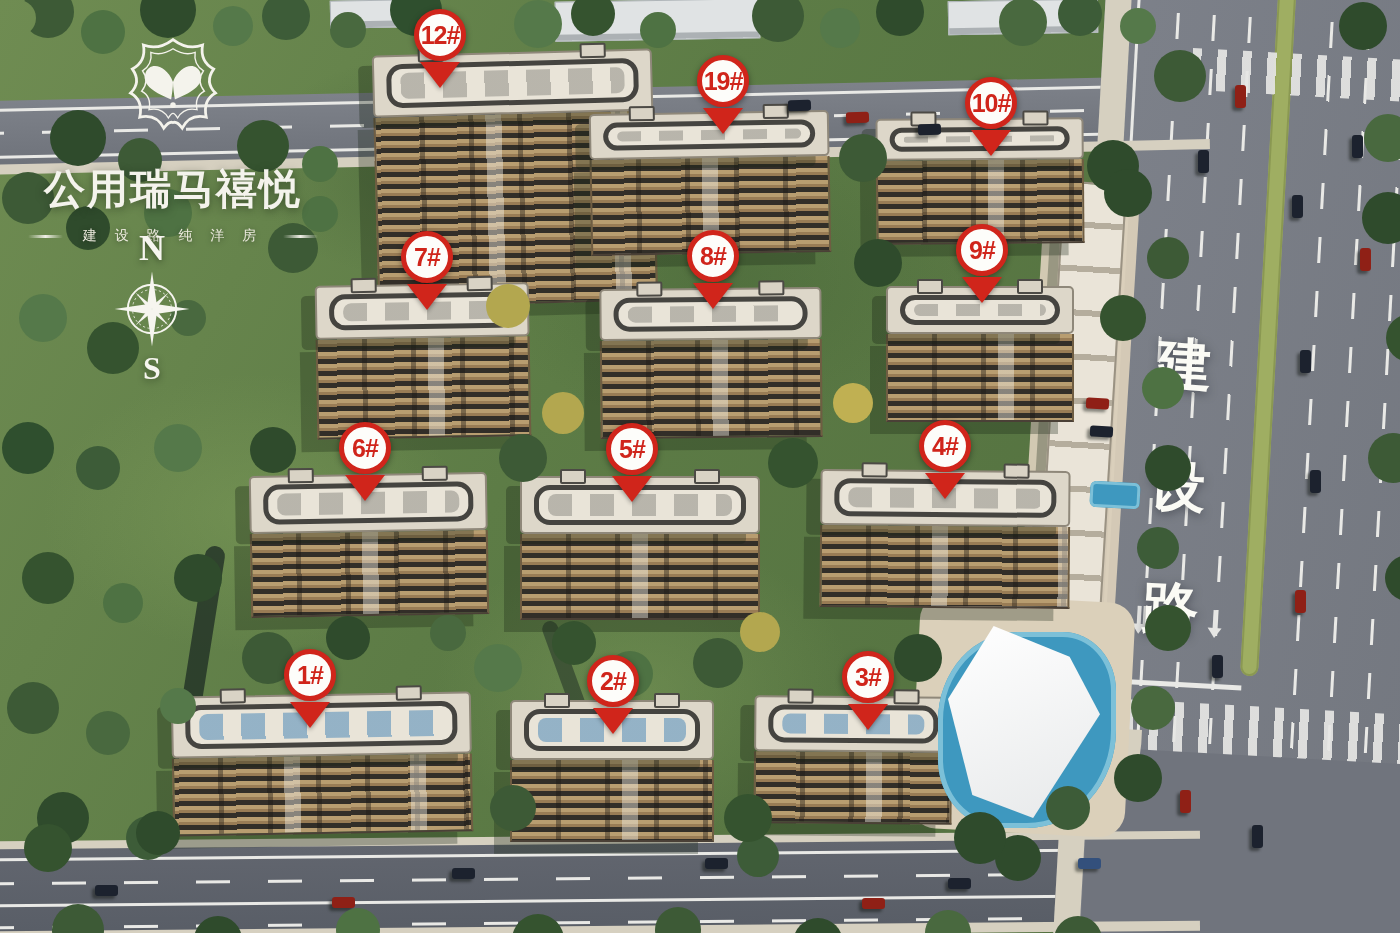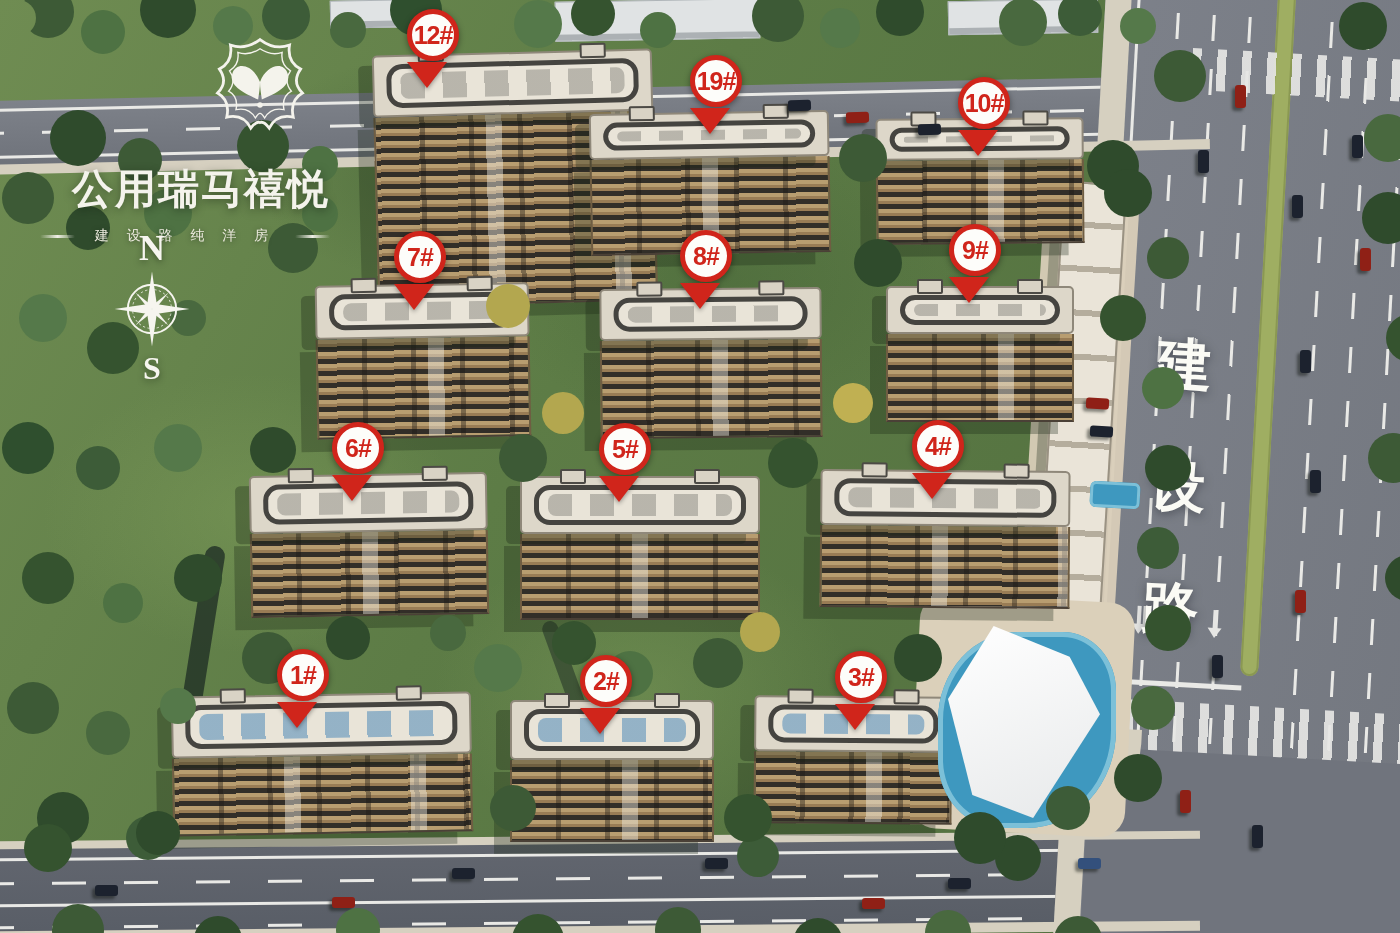--- a/index.html
+++ b/index.html
@@ -108,29 +108,29 @@
     1150px 610px 0 5px #35532f,1135px 690px 0 4px #49693f,1120px 760px 0 6px #2f4b2c,
     1162px 58px 0 8px #3d5a36,1345px 8px 0 6px #2f4b2c,1370px 200px 0 8px #2f4b2c,
     1392px 320px 0 6px #35532f,1375px 440px 0 7px #3d5a36,1390px 560px 0 5px #2f4b2c,1370px 120px 0 6px #49693f;}
 
   
   .car{position:absolute;width:23px;height:11px;border-radius:3px;z-index:8;box-shadow:-3px 3px 3px rgba(10,16,10,.45);}
   .car.v{width:11px;height:23px;}
   .c-dark{background:#1c222e;} .c-red{background:#8f2016;} .c-blue{background:#33507c;}
 
   
-  .marker{position:absolute;width:66px;display:flex;flex-direction:column;align-items:flex-start;z-index:40;cursor:pointer;}
+  .marker{position:absolute;width:66px;display:flex;flex-direction:column;align-items:center;z-index:40;cursor:pointer;}
   .m-circle{width:52px;height:52px;background:#fdfdfa;border:5px solid #d0251b;border-radius:50%;
     display:flex;align-items:center;justify-content:center;font-weight:bold;font-size:25px;color:#d0251b;
     box-shadow:0 2px 6px rgba(0,0,0,.4);letter-spacing:-1px;}
   .m-arrow{margin-top:1px;width:0;height:0;border:20px solid transparent;border-bottom:0;
     border-top:26px solid #d0251b;filter:drop-shadow(0 2px 2px rgba(0,0,0,.35));}
 
   
-  .brand{position:absolute;left:40px;top:34px;width:290px;text-align:right;z-index:50;color:#f4f3ec;}
+  .brand{position:absolute;left:28px;top:34px;width:290px;text-align:center;z-index:50;color:#f4f3ec;}
   .brand-title{margin-top:4px;font-family:"Liberation Serif",serif;font-size:41px;font-weight:600;
     letter-spacing:2px;text-shadow:0 2px 8px rgba(20,30,16,.5);white-space:nowrap;}
   .brand-tagline{margin-top:10px;display:flex;align-items:center;justify-content:center;gap:20px;
     font-size:14px;letter-spacing:7px;color:#edebdf;text-shadow:0 1px 5px rgba(20,30,16,.5);white-space:nowrap;}
   .tag-dash{width:52px;height:3px;border-radius:2px;background:linear-gradient(90deg,transparent,#efeee6,transparent);}
   .compass{position:absolute;left:112px;top:230px;width:80px;text-align:center;z-index:50;color:#f6f5ef;
     font-family:"Liberation Serif",serif;text-shadow:0 2px 6px rgba(20,30,16,.5);}
   .compass-n{font-size:36px;font-weight:bold;line-height:1;}
   .compass-s{font-size:32px;font-weight:bold;line-height:1;margin-top:2px;}
   .compass svg{display:block;margin:4px auto;}

